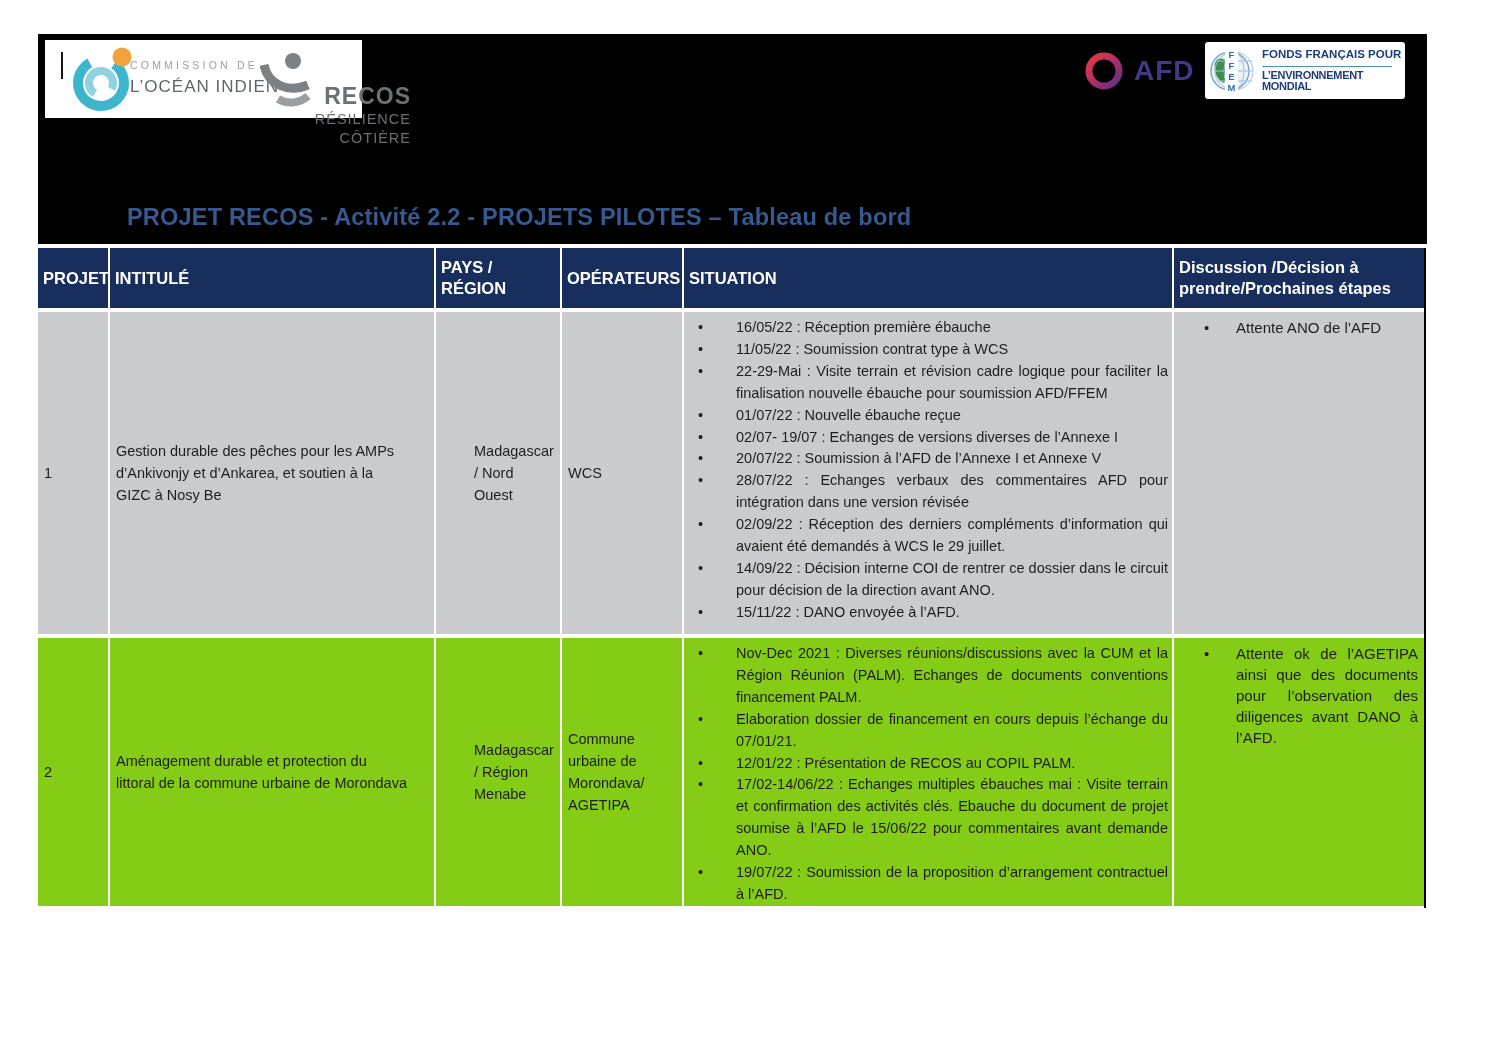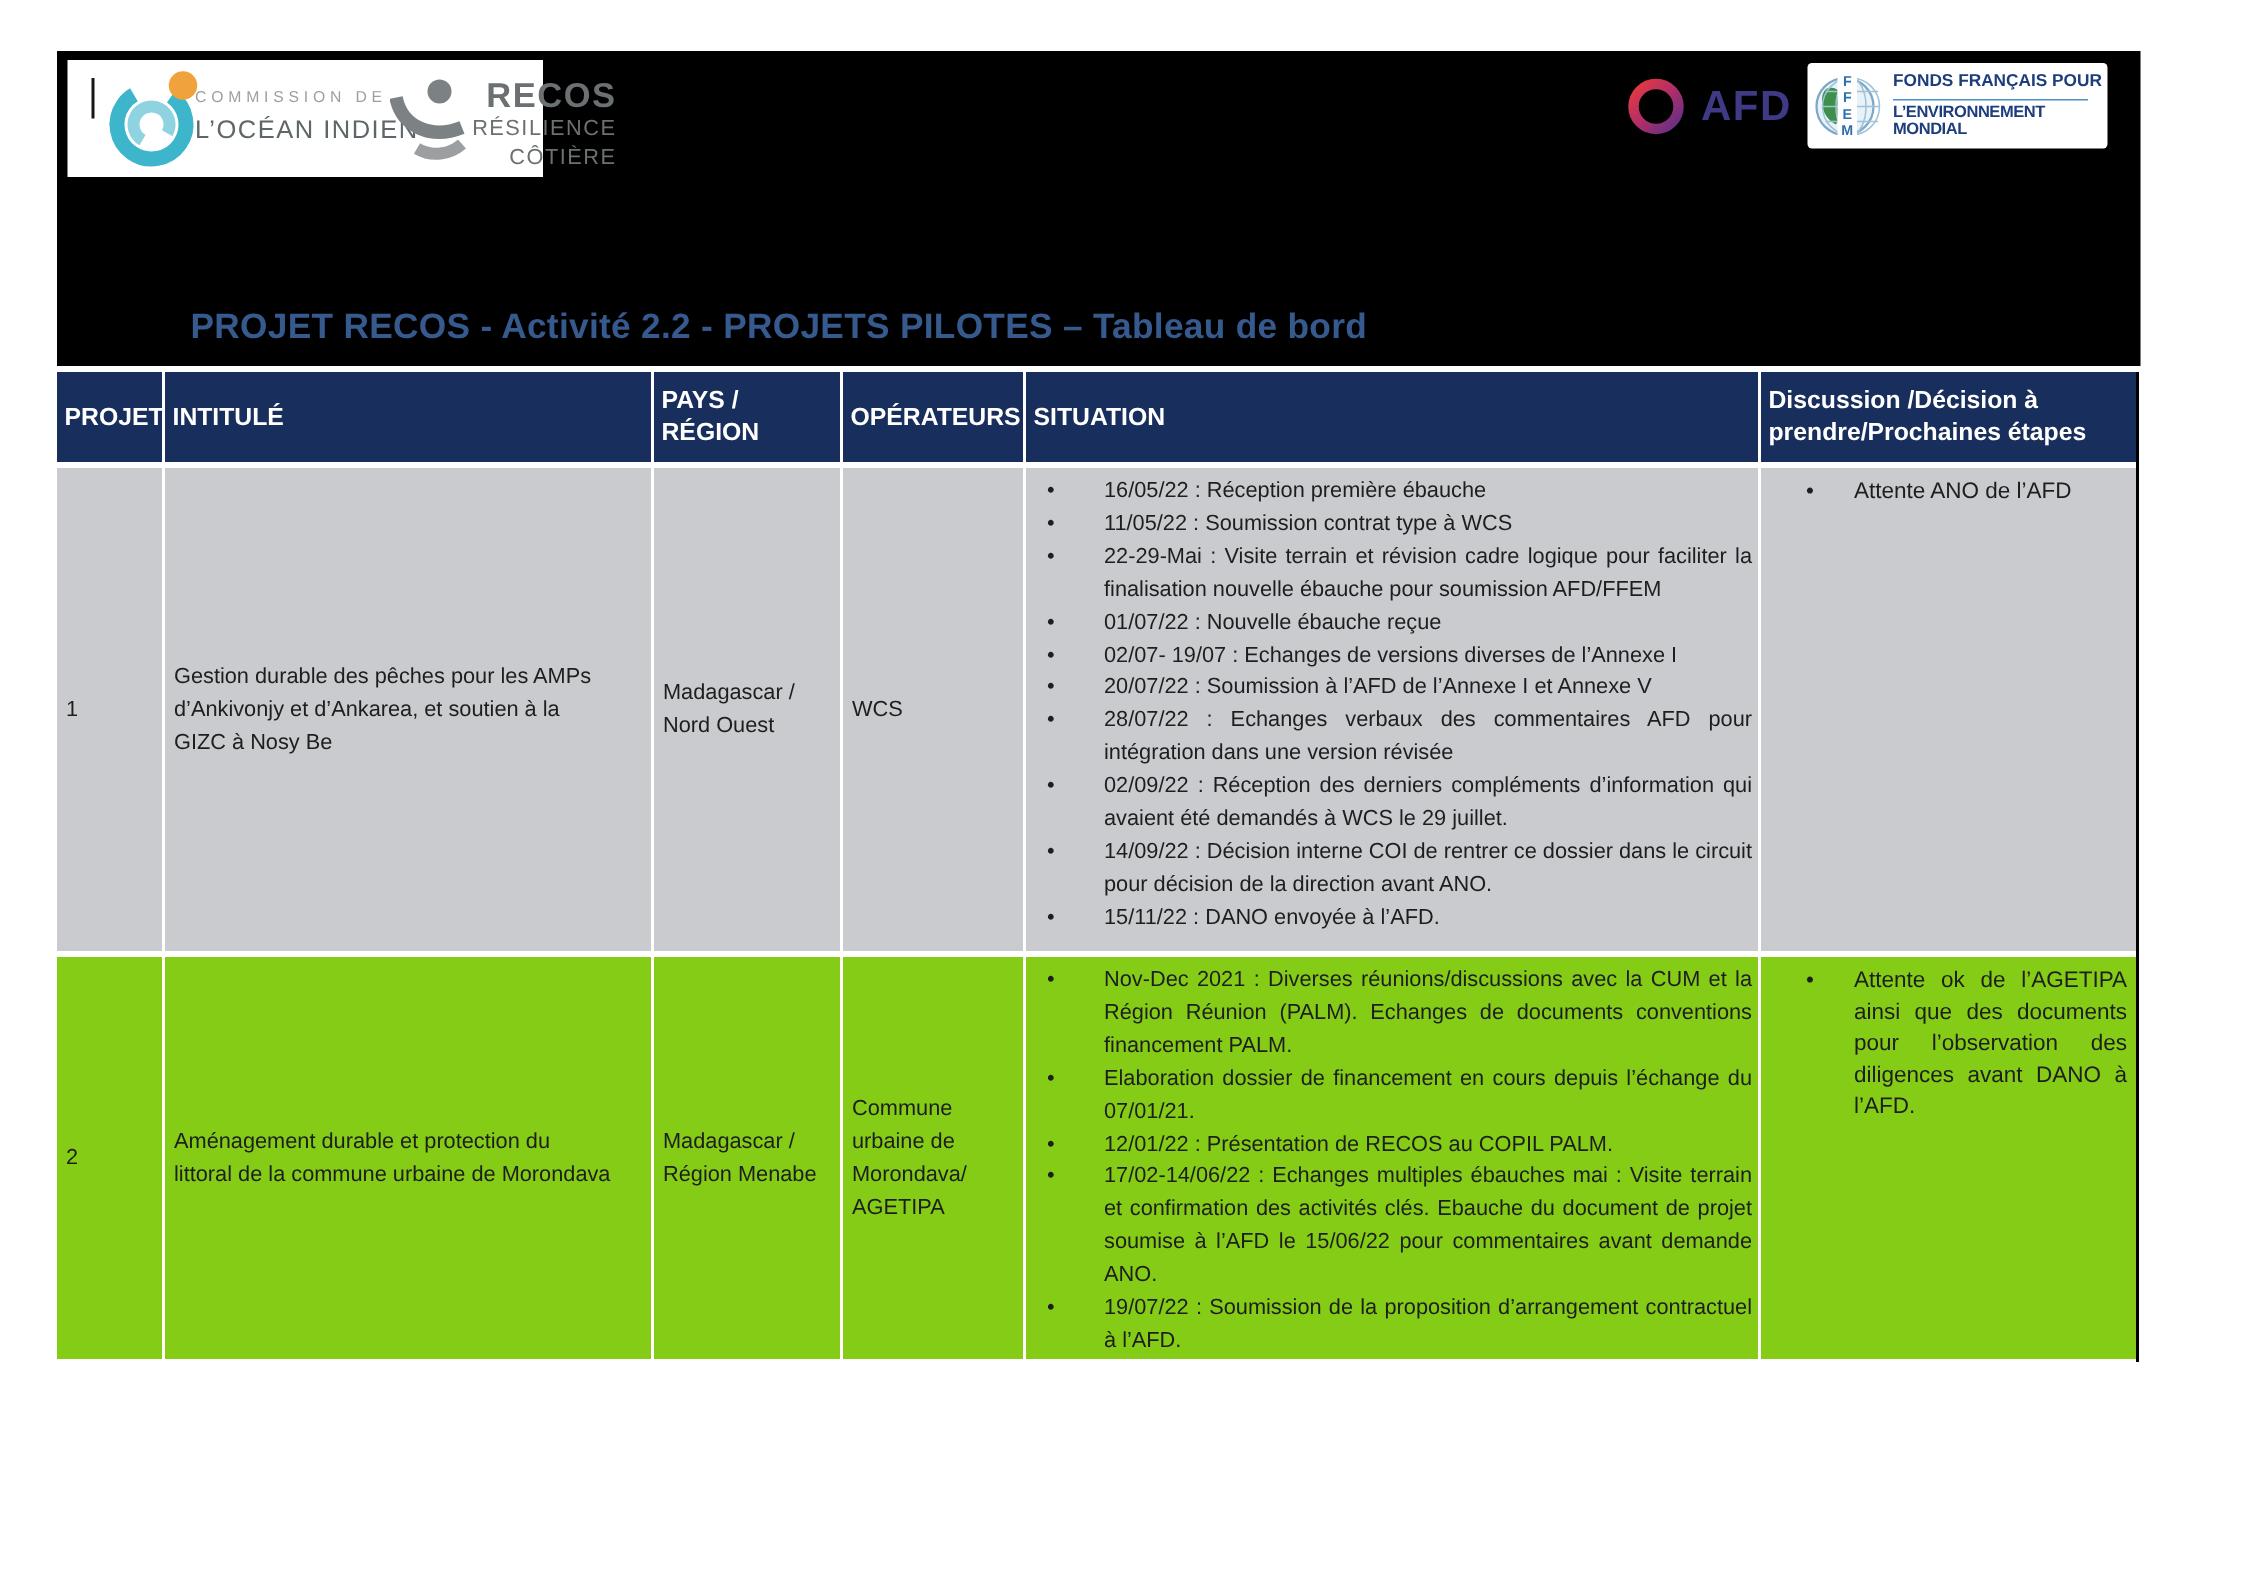--- a/index.html
+++ b/index.html
@@ -9,21 +9,21 @@
   
   .band{position:absolute;left:38px;top:34px;width:1389px;height:210px;background:#000000;}
   .logo-panel{position:absolute;left:7px;top:6px;width:317px;height:78px;background:#ffffff;}
   .text-cursor{position:absolute;left:16px;top:12px;width:2px;height:27px;background:#161616;}
   .coi-icon{position:absolute;left:23px;top:5px;}
   .coi-text{position:absolute;left:85px;top:20px;line-height:1;}
   .coi-text .l1{font-size:10.5px;letter-spacing:3.2px;color:#9aa0a2;}
   .coi-text .l2{font-size:17px;letter-spacing:1px;color:#5e6669;margin-top:7px;}
   .recos-icon{position:absolute;left:215px;top:11px;}
   .recos-text{position:absolute;left:268px;top:12px;width:98px;text-align:right;color:#6b7073;line-height:1;}
-  .recos-text .l1{font-size:23px;font-weight:bold;letter-spacing:1px;}
+  .recos-text .l1{font-size:23px;font-weight:bold;letter-spacing:1px;margin-top:33px;}
   .recos-text .l2,.recos-text .l3{font-size:14.5px;letter-spacing:1px;margin-top:4px;}
 
   .afd-group{position:absolute;left:1045px;top:16px;display:flex;align-items:center;gap:9px;}
   .afd-label{font-size:28px;font-weight:bold;color:#3f3a86;letter-spacing:1px;}
 
   .ffem-panel{position:absolute;left:1167px;top:8px;width:200px;height:57px;background:#ffffff;
               border-radius:3px;display:flex;align-items:center;}
   .ffem-globe{position:relative;width:48px;height:48px;margin-left:3px;flex:0 0 auto;}
   .ffem-letters{position:absolute;left:17px;top:2px;width:13px;height:44px;background:#ffffff;
                 color:#2e6fae;font-size:9.5px;font-weight:bold;text-align:center;line-height:11px;}
@@ -38,21 +38,21 @@
   .doc-table{position:absolute;left:38px;top:248px;width:1222px;display:grid;
              grid-template-columns:70px 324px 124px 120px 488px 250px;
              grid-template-rows:60px 322px 268px;gap:4px 2px;}
   .th{background:#182e5c;color:#ffffff;font-weight:bold;font-size:16.5px;line-height:21px;
       display:flex;align-items:center;padding:2px 8px 2px 5px;overflow:hidden;}
   .td{overflow:hidden;font-size:14.5px;}
   .row1{background:#cacbce;}
   .row2{background:#84cc16;}
   .vcenter{display:flex;align-items:center;padding:4px 6px;}
   .vcenter .w-intitule{width:292px;line-height:22px;}
-  .vcenter .w-pays{width:108px;line-height:22px;}
+  .vcenter .w-pays{width:108px;line-height:22px;margin-left:32px;}
   .vcenter .w-oper{width:96px;line-height:22px;}
   .situation-cell{padding:5px 4px 0 0;}
   .situation-cell .bullet{position:relative;padding-left:52px;text-align:justify;line-height:21.9px;}
   .situation-cell .bullet::before{content:"\2022";position:absolute;left:14px;}
   .discussion-cell{padding:5px 6px 0 0;}
   .discussion-cell .bullet{position:relative;padding-left:62px;text-align:justify;font-size:15px;line-height:21px;}
   .discussion-cell .bullet::before{content:"\2022";position:absolute;left:30px;}
   .table-right-border{position:absolute;left:1424px;top:248px;width:2px;height:660px;background:#000000;}
 </style>
 </head>

